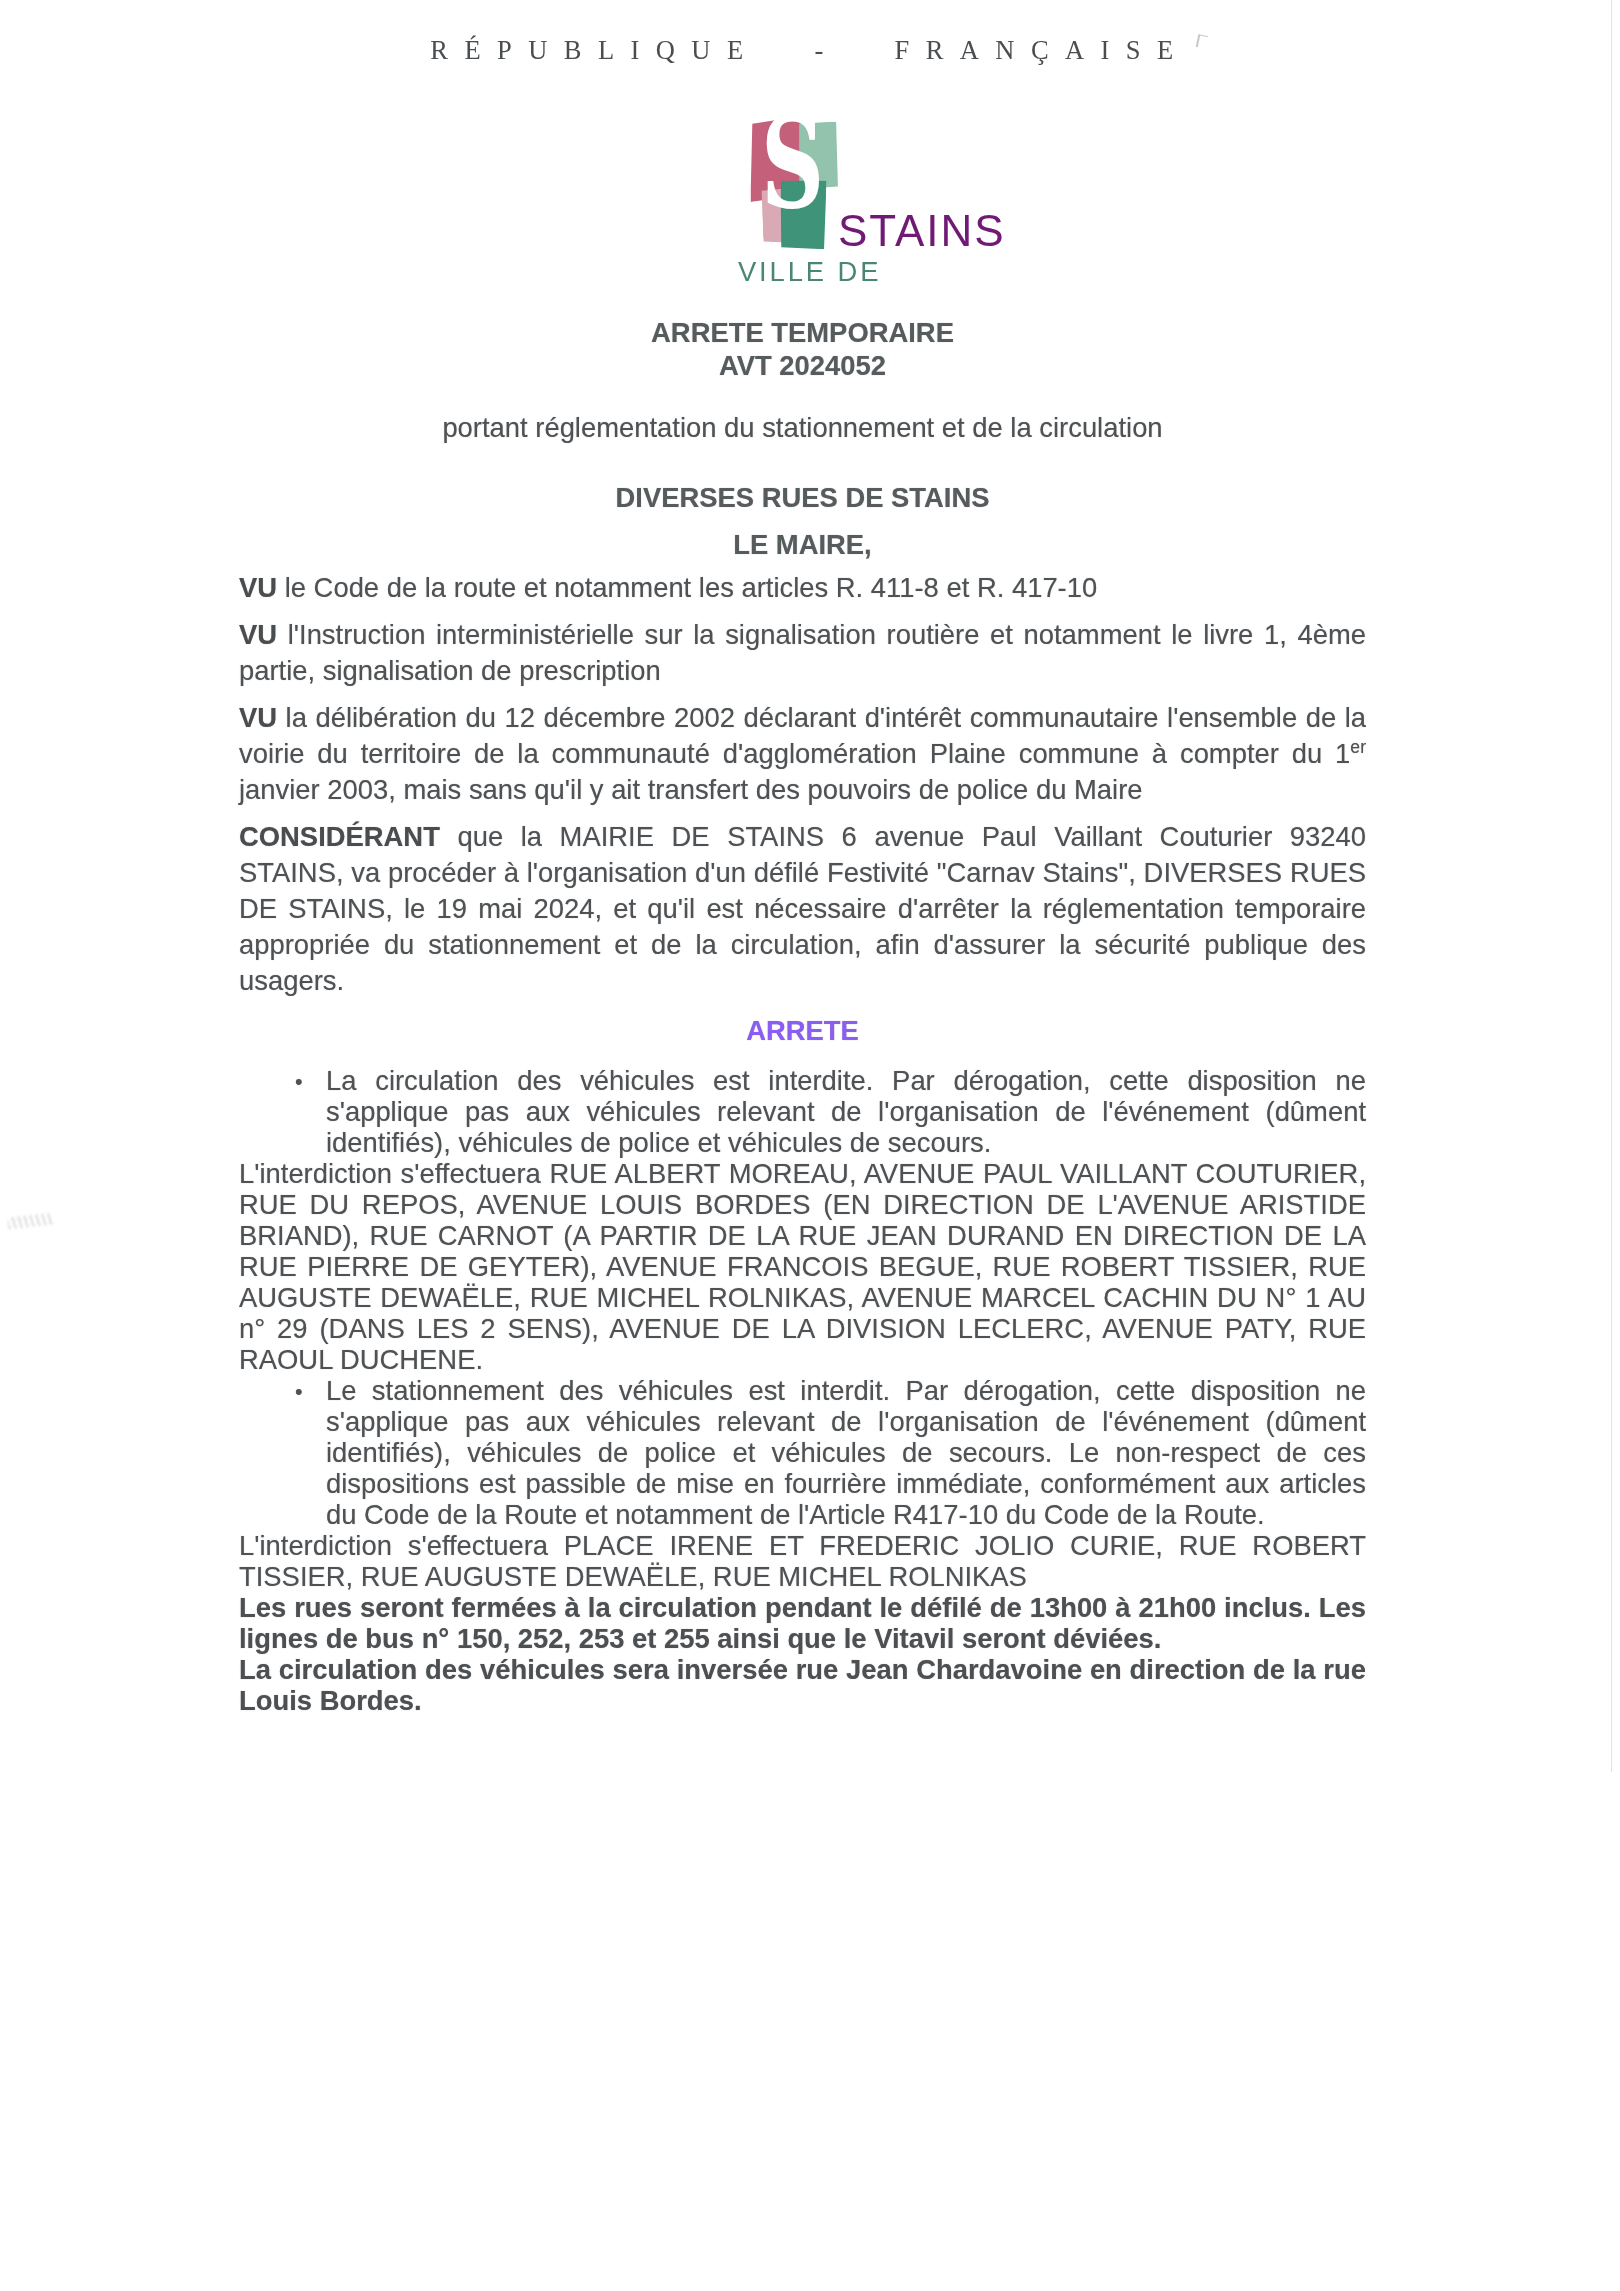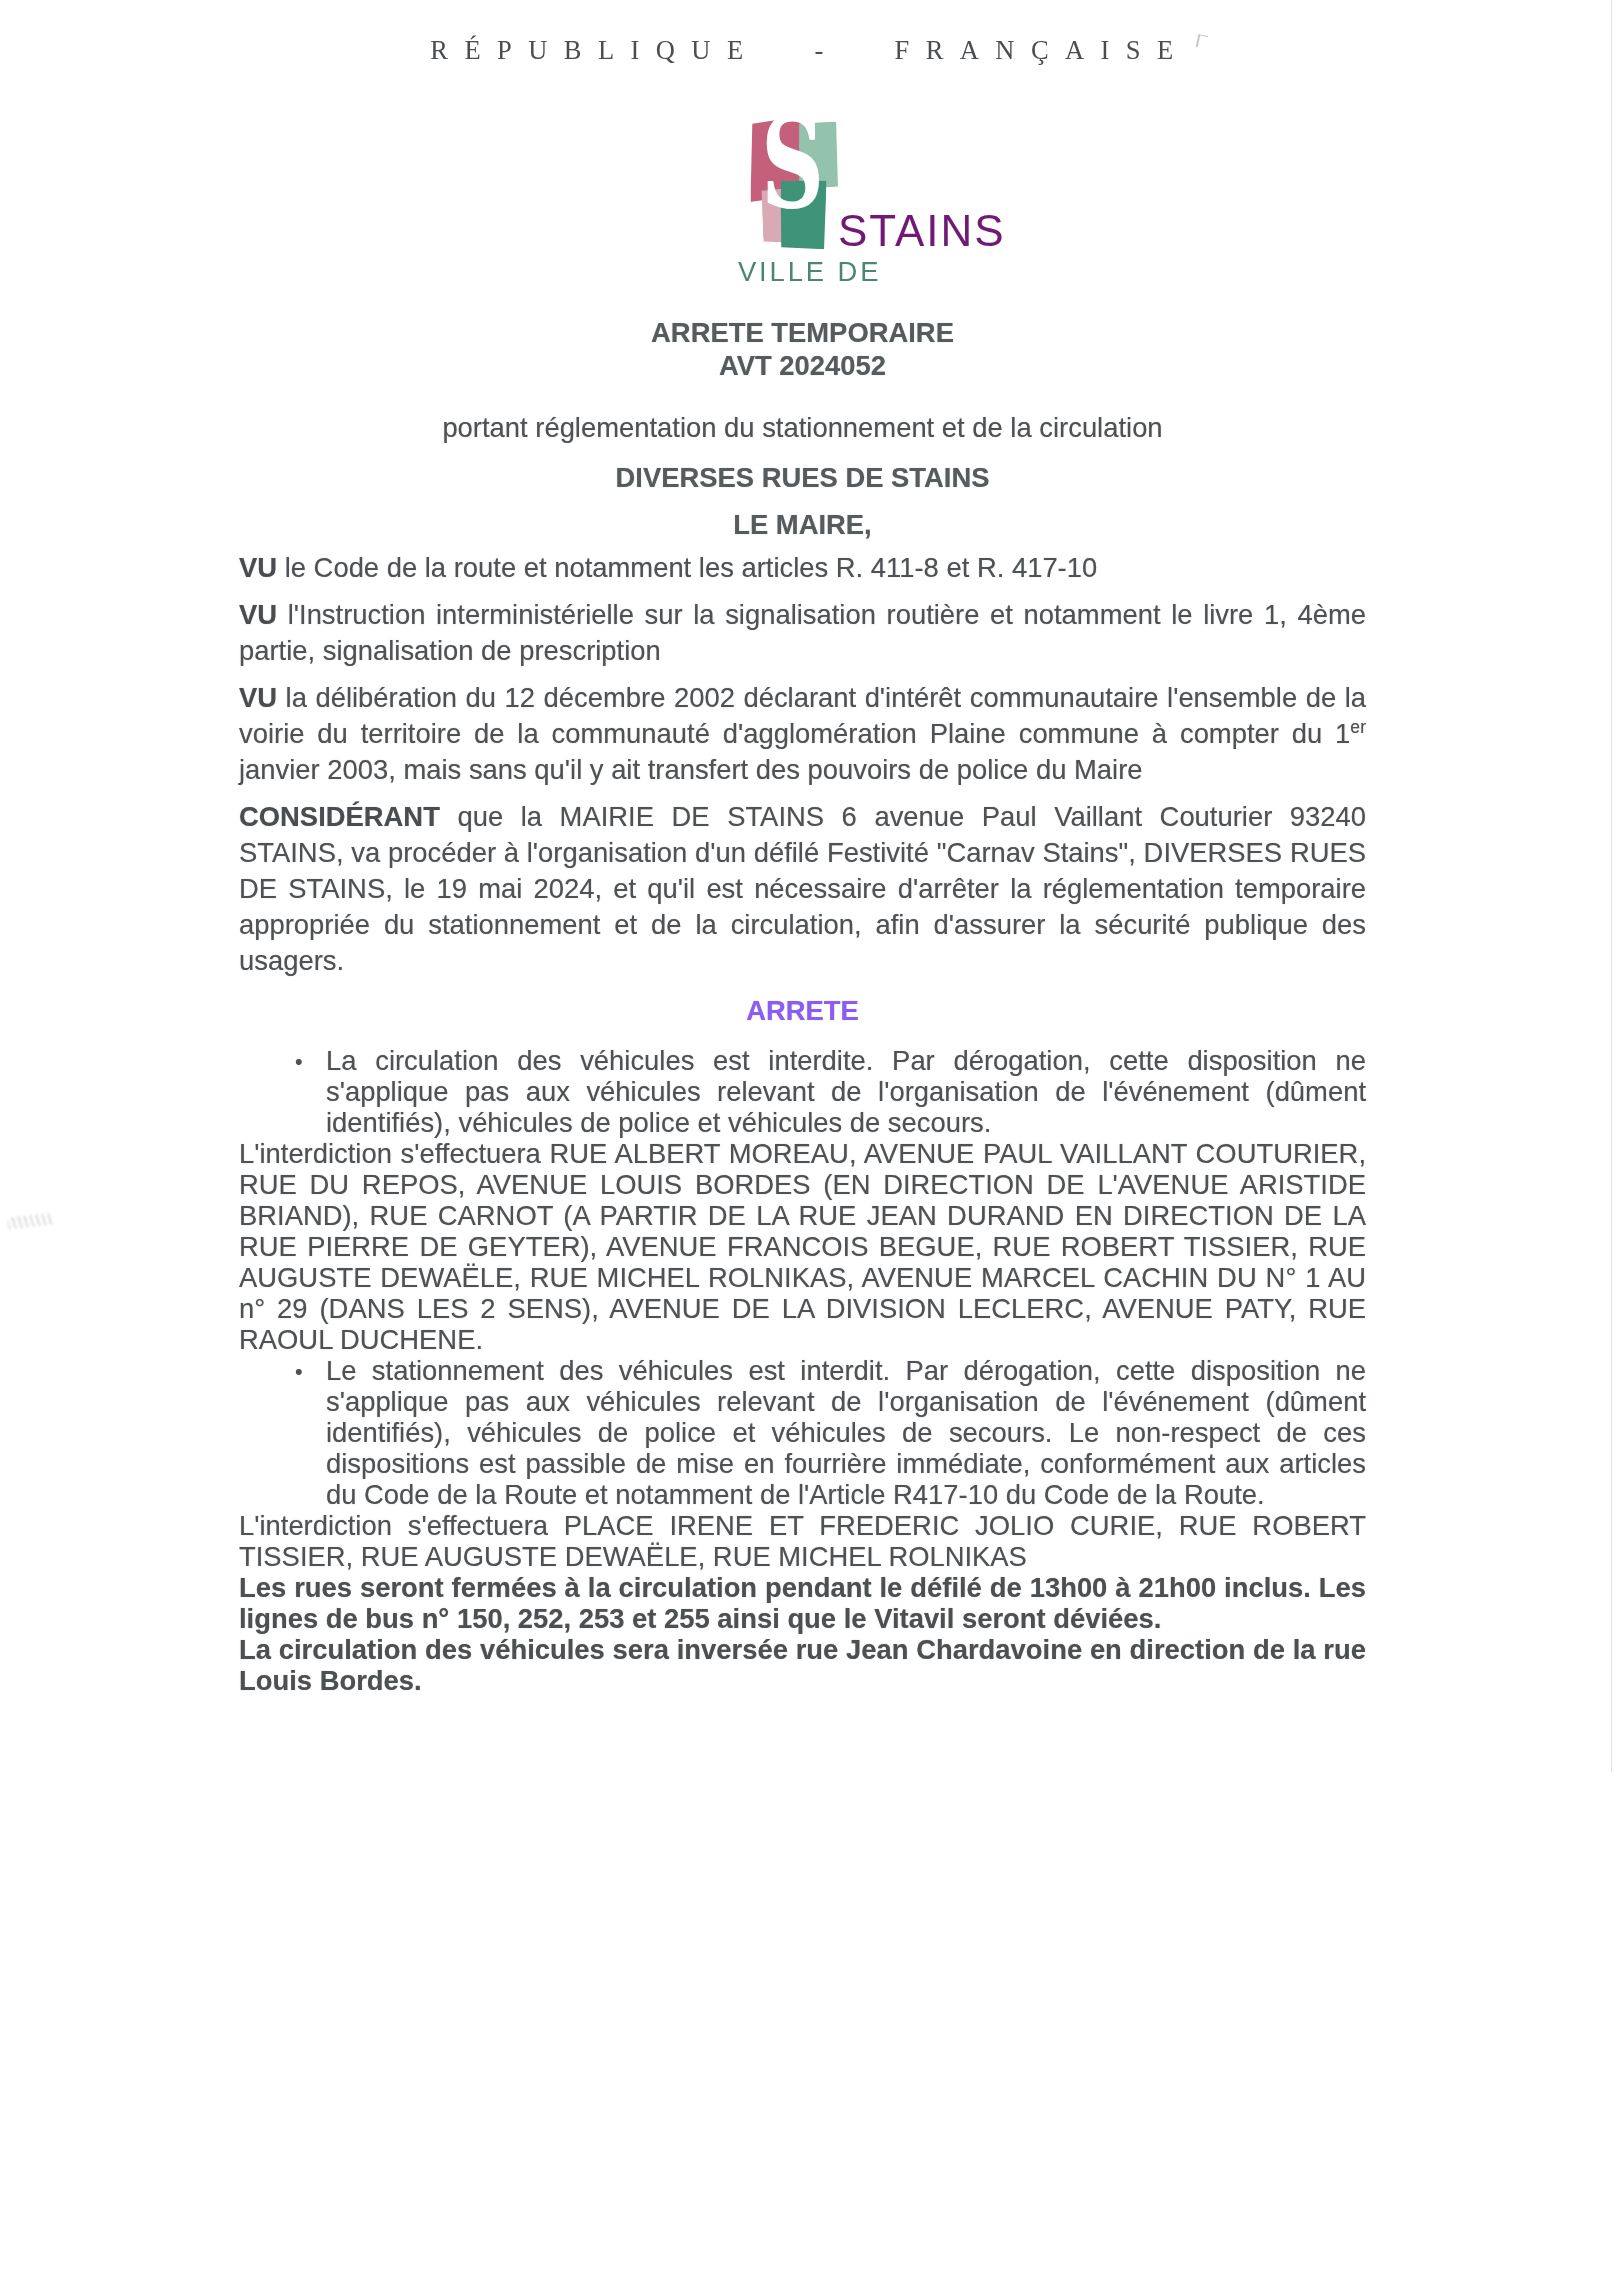--- a/index.html
+++ b/index.html
@@ -78,21 +78,21 @@
 
   
   .docbody{
     position:absolute;left:239px;top:316px;width:1127px;
     font-size:27.4px;line-height:35px;
     text-shadow:0 0 1px rgba(80,82,84,.5);
   }
   .center{text-align:center;}
   .h-title{font-weight:bold;color:#565b5e;margin:0;line-height:33px;}
   .subtitle{margin:29px 0 0 0;line-height:33px;}
-  .subject{font-weight:bold;margin:17px 0 0 0;line-height:33px;color:#565b5e;}
+  .subject{font-weight:bold;margin:37px 0 0 0;line-height:33px;color:#565b5e;}
   .author{font-weight:bold;margin:13.7px 0 0 0;line-height:33px;color:#565b5e;}
 
   .recitals{margin-top:9.8px;}
   .recitals p{margin:0 0 10.8px 0;line-height:36px;text-align:justify;}
   .recitals p b{color:#4a4d4f;}
   sup{font-size:17.6px;vertical-align:super;line-height:0;}
 
   .arrete-h{font-weight:bold;text-align:center;margin:13.7px 0 0 0;line-height:35px;color:#8b5cf6;}
   .article-h{font-weight:bold;text-align:left;margin:23.5px 0 0 0;line-height:35px;color:#565b5e;}
 

